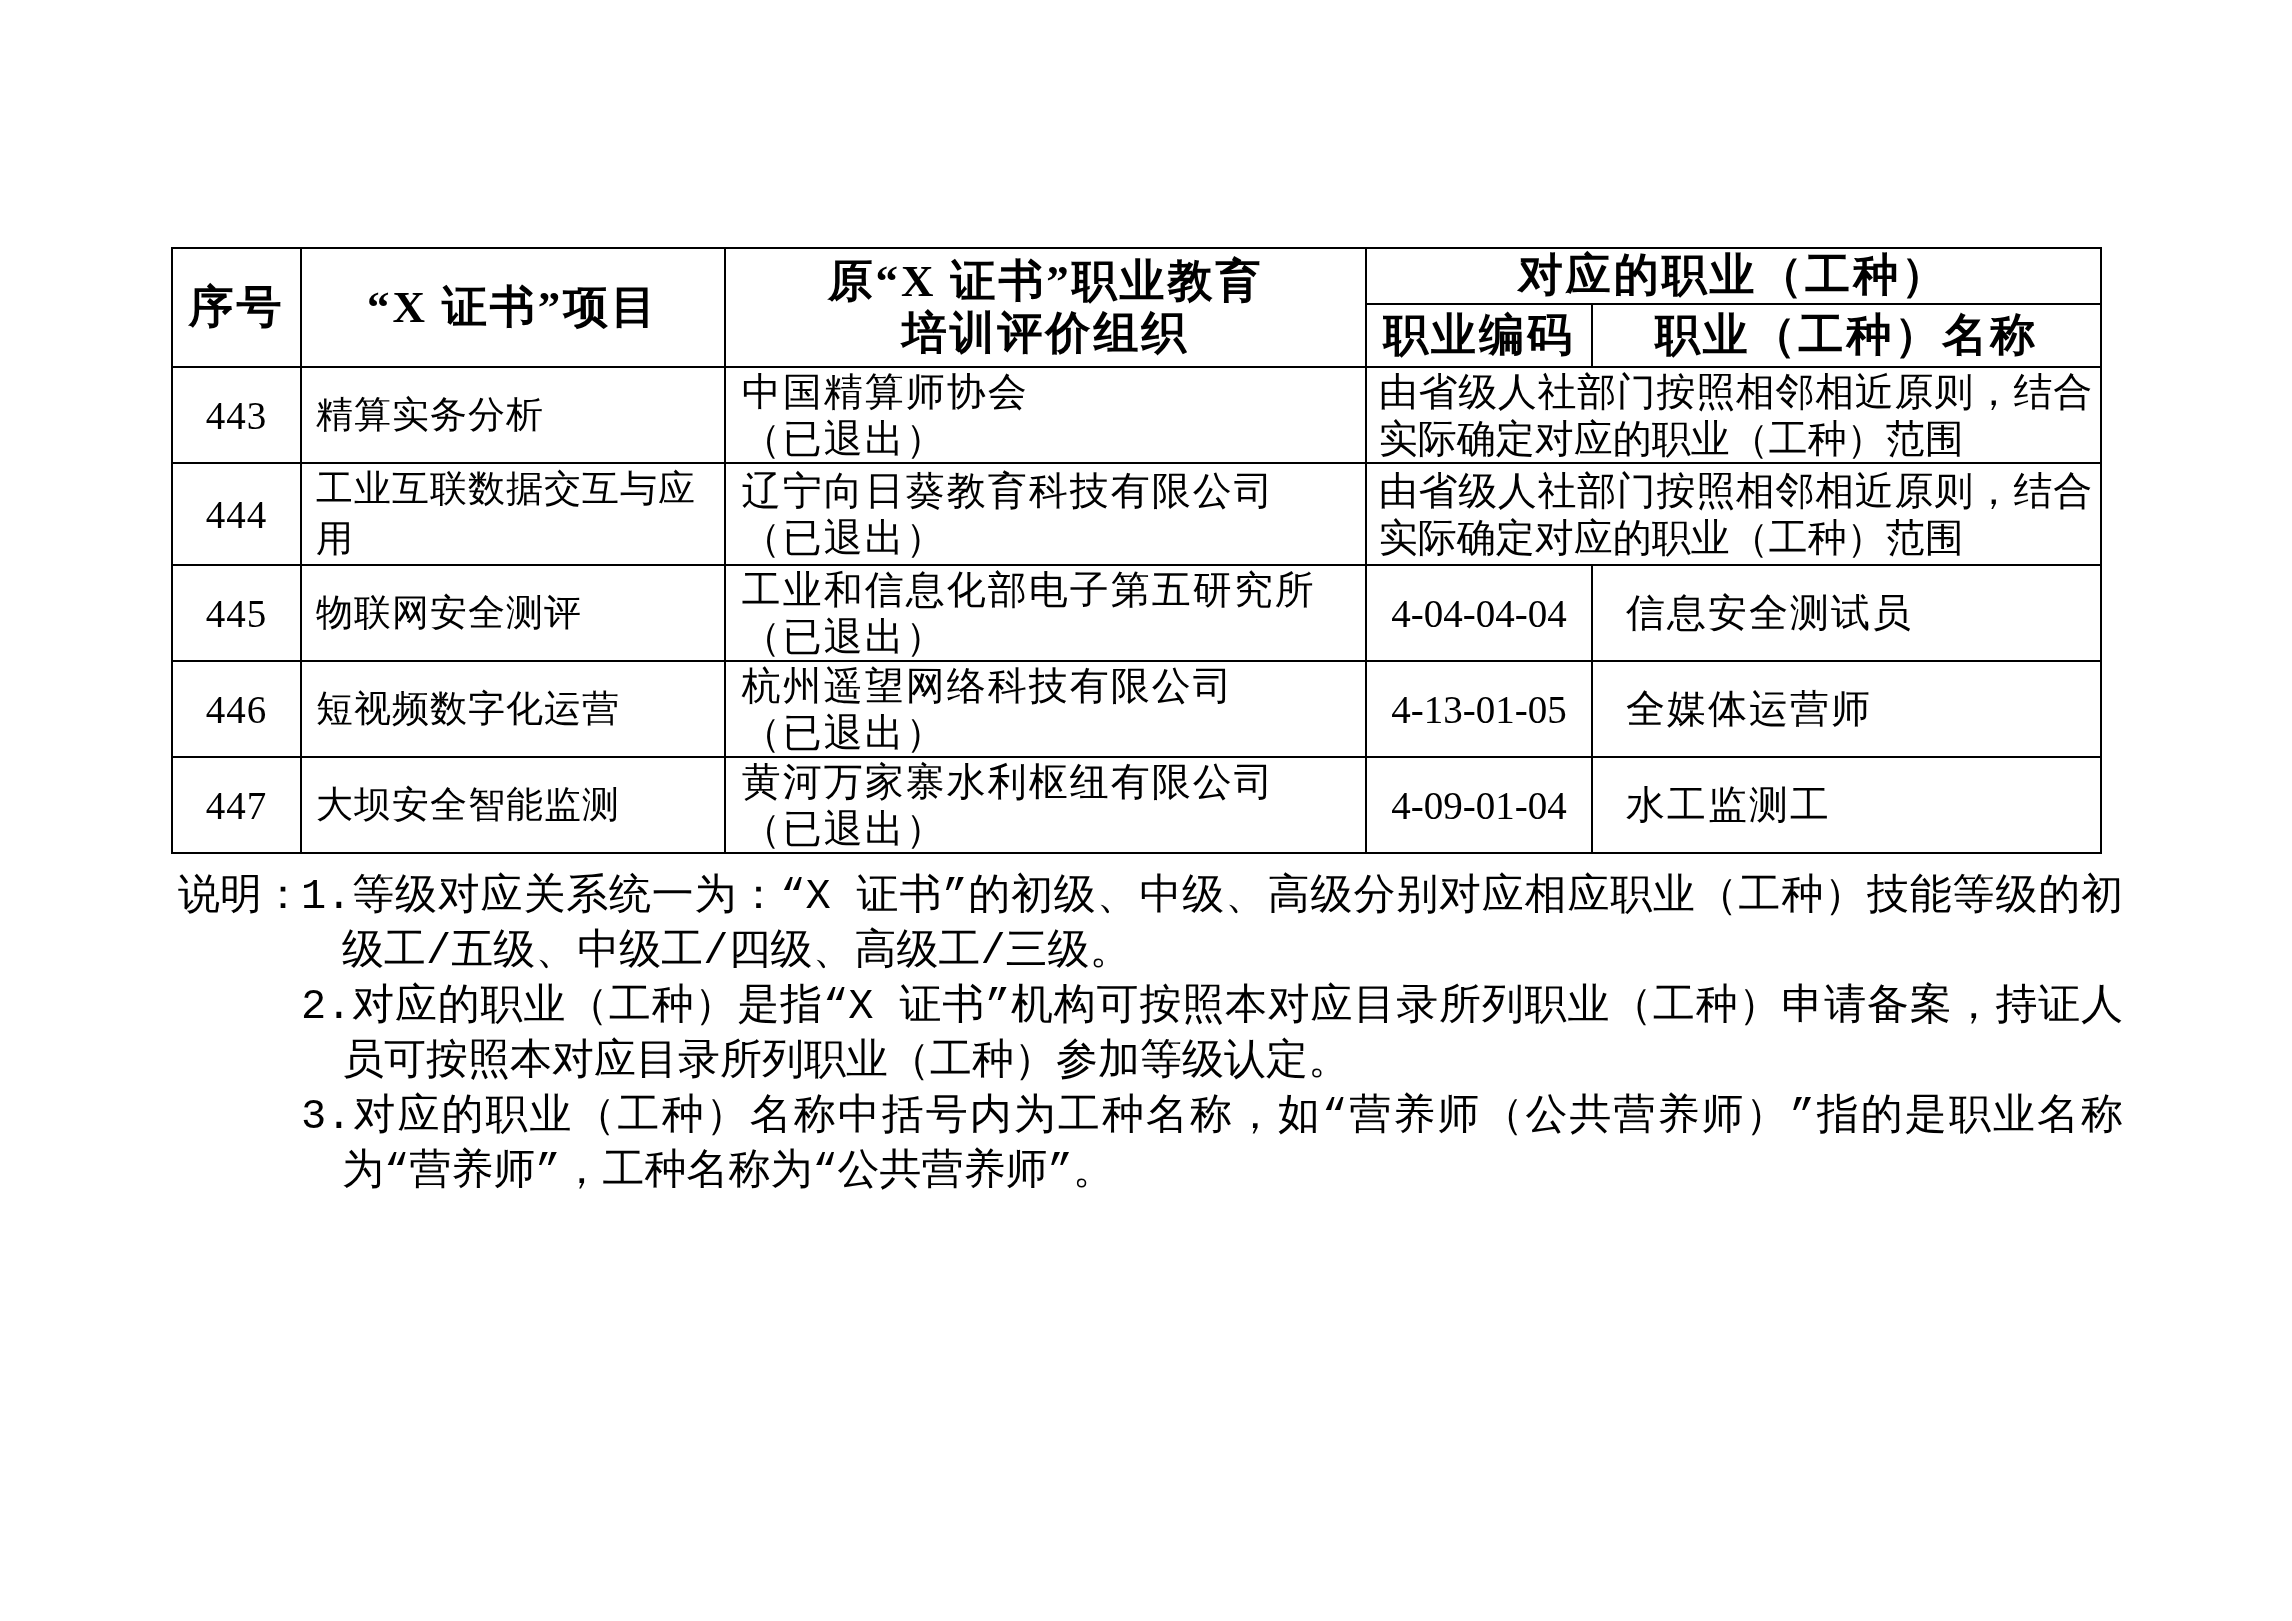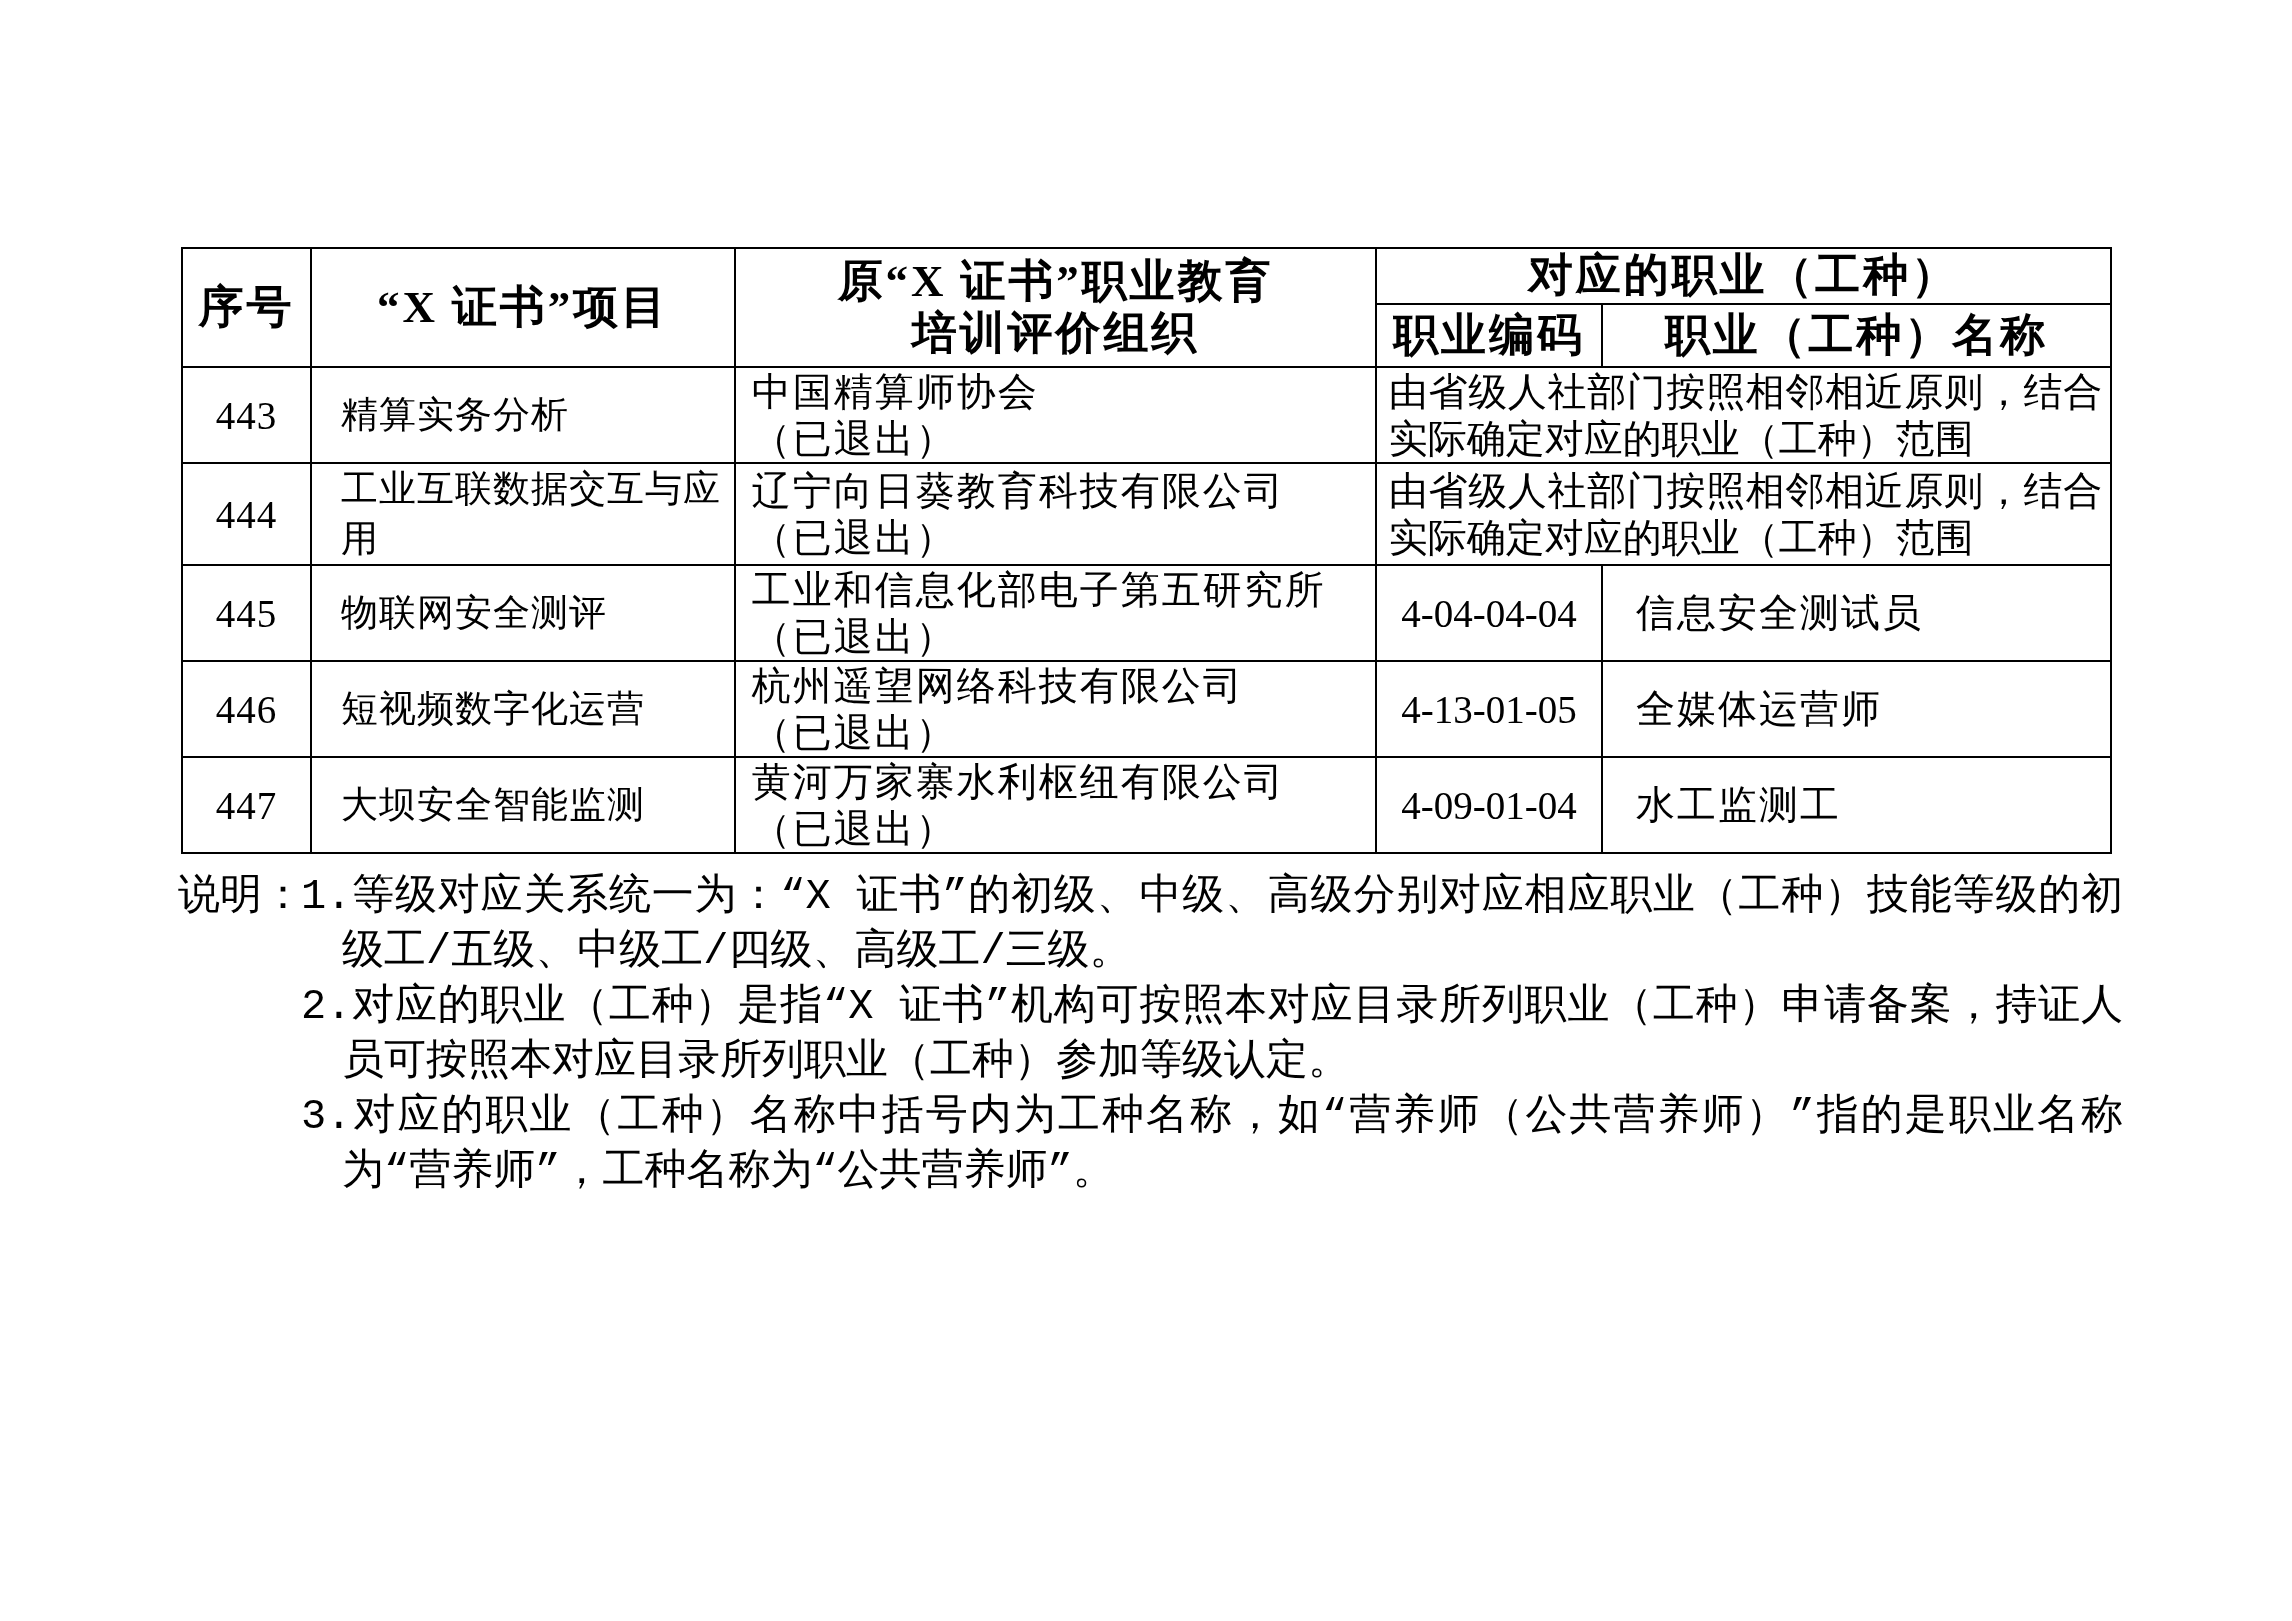--- a/index.html
+++ b/index.html
@@ -5,21 +5,21 @@
   html,body{margin:0;padding:0;background:#888;}
   .page{
     position:relative;
     width:2293px;height:1621px;
     background:#ffffff;
     color:#000;
     font-family:"Liberation Serif","DejaVu Serif",serif;
     overflow:hidden;
   }
   table.cert-table{
-    position:absolute;left:181px;top:247px;
+    position:absolute;left:171px;top:247px;
     width:1930px;
     border-collapse:collapse;
     table-layout:fixed;
   }
   .cert-table th,.cert-table td{
     border:2.9px solid #000;
     padding:0;
     overflow:hidden;
   }
   .cert-table thead tr.h1{height:56px;}
@@ -30,21 +30,21 @@
     text-align:center;vertical-align:middle;
     letter-spacing:2.9px;line-height:1.15;
   }
   .pre{white-space:pre-line;}
   td.cell-no{
     text-align:center;vertical-align:middle;
     font-size:39px;letter-spacing:1px;
   }
   td.cell-project{
     font-size:37px;letter-spacing:1px;
-    padding-left:29px;vertical-align:middle;text-align:left;
+    padding-left:14px;vertical-align:middle;text-align:left;
   }
   td.cell-org{
     font-size:39px;letter-spacing:2px;
     padding-left:15.7px;vertical-align:middle;text-align:left;
     line-height:47px;
   }
   td.cell-merged{
     font-size:39px;letter-spacing:0;
     padding:0 7.8px 0 11.8px;vertical-align:middle;
     text-align:justify;line-height:47px;

